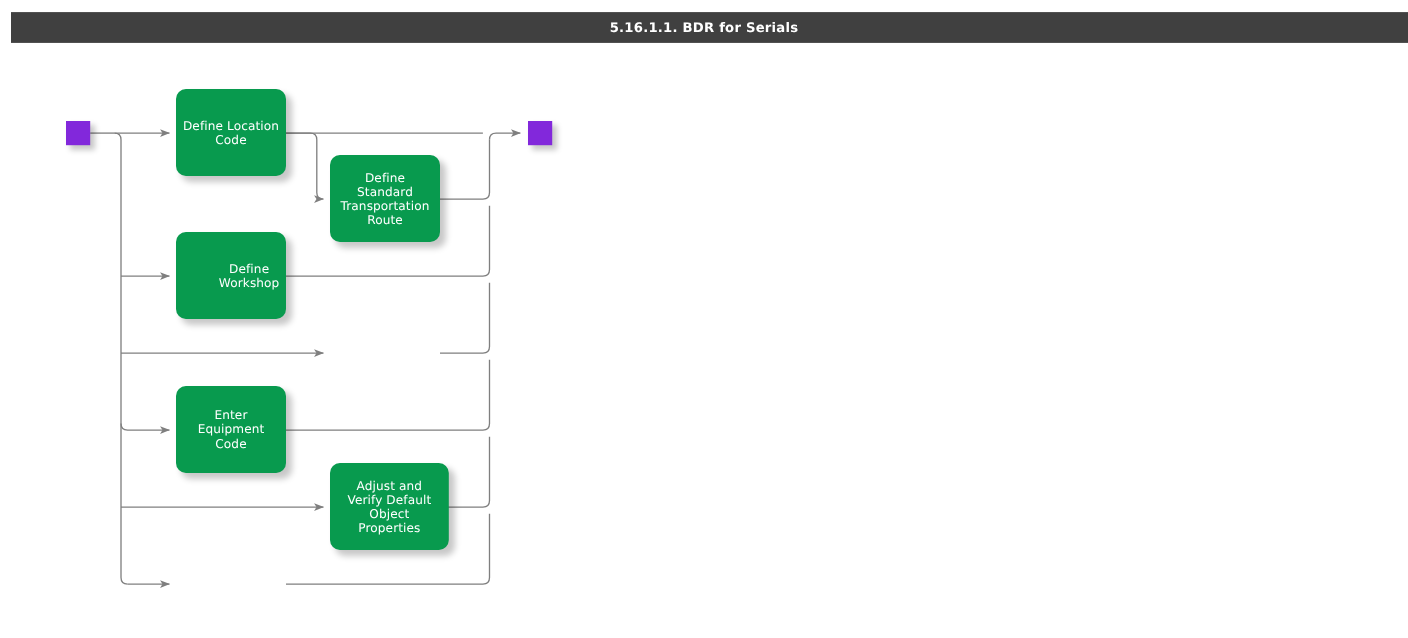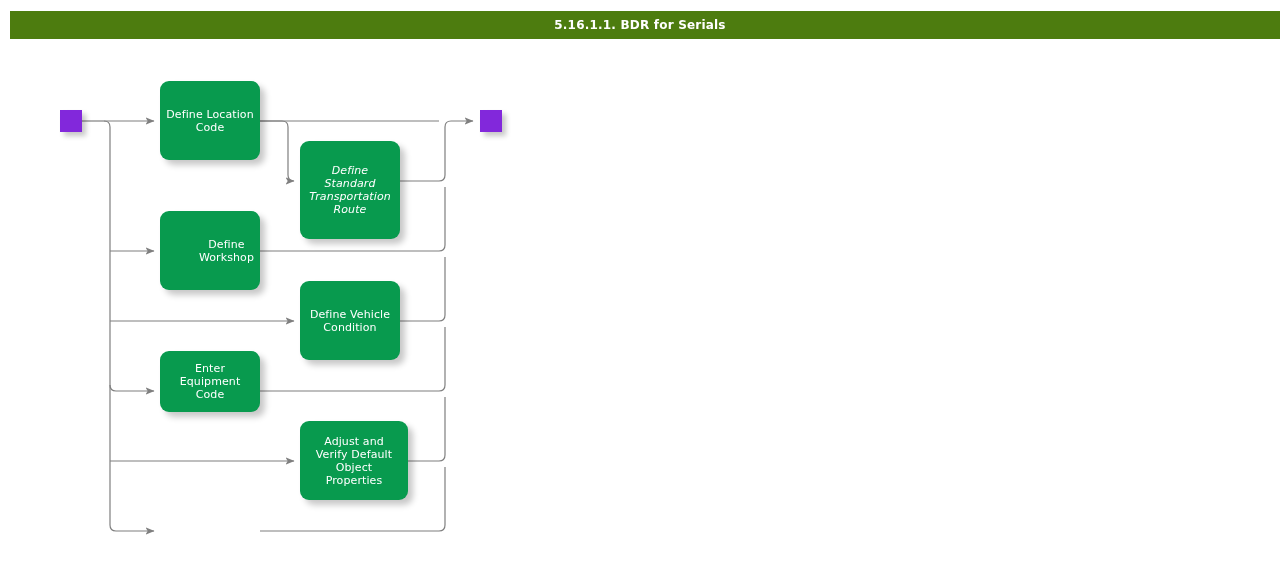--- a/index.html
+++ b/index.html
@@ -16,21 +16,21 @@
     font-family: "DejaVu Sans", "Liberation Sans", sans-serif;
   }
 
   
   #title-bar {
     position: absolute;
     left: 10px;
     top: 11px;
     width: 1270px;
     height: 28px;
-    background: #4d7c0f;
+    background: #404040;
     display: flex;
     align-items: center;
     justify-content: center;
     box-sizing: border-box;
   }
   #title-bar .title-text {
     color: #ffffff;
     font-size: 12px;
     font-weight: bold;
     letter-spacing: 0.2px;
@@ -143,37 +143,33 @@
   </svg>
 
   <div class="terminator" style="left:60px; top:110px;"></div>
   <div class="terminator" style="left:480px; top:110px;"></div>
 
   <div class="node" style="left:160px; top:81px; width:100px; height:79px;">
     <span class="node-label">Define Location
 Code</span>
   </div>
 
-  <div class="node" style="left:300px; top:141px; width:100px; height:98px;font-style:italic;">
+  <div class="node" style="left:300px; top:141px; width:100px; height:79px;">
     <span class="node-label">Define Standard
 Transportation
 Route</span>
   </div>
 
   <div class="node" style="left:160px; top:211px; width:100px; height:79px;justify-content:flex-end;">
     <span class="node-label">Define
 Workshop</span>
   </div>
 
-  <div class="node" style="left:300px; top:281px; width:100px; height:79px;">
-    <span class="node-label">Define Vehicle
-Condition</span>
-  </div>
 
-  <div class="node" style="left:160px; top:351px; width:100px; height:61px;align-items:center;">
+  <div class="node" style="left:160px; top:351px; width:100px; height:79px;align-items:center;">
     <span class="node-label">Enter Equipment
 Code</span>
   </div>
 
   <div class="node" style="left:300px; top:421px; width:108px; height:79px;">
     <span class="node-label">Adjust and
 Verify Default
 Object
 Properties</span>
   </div>

